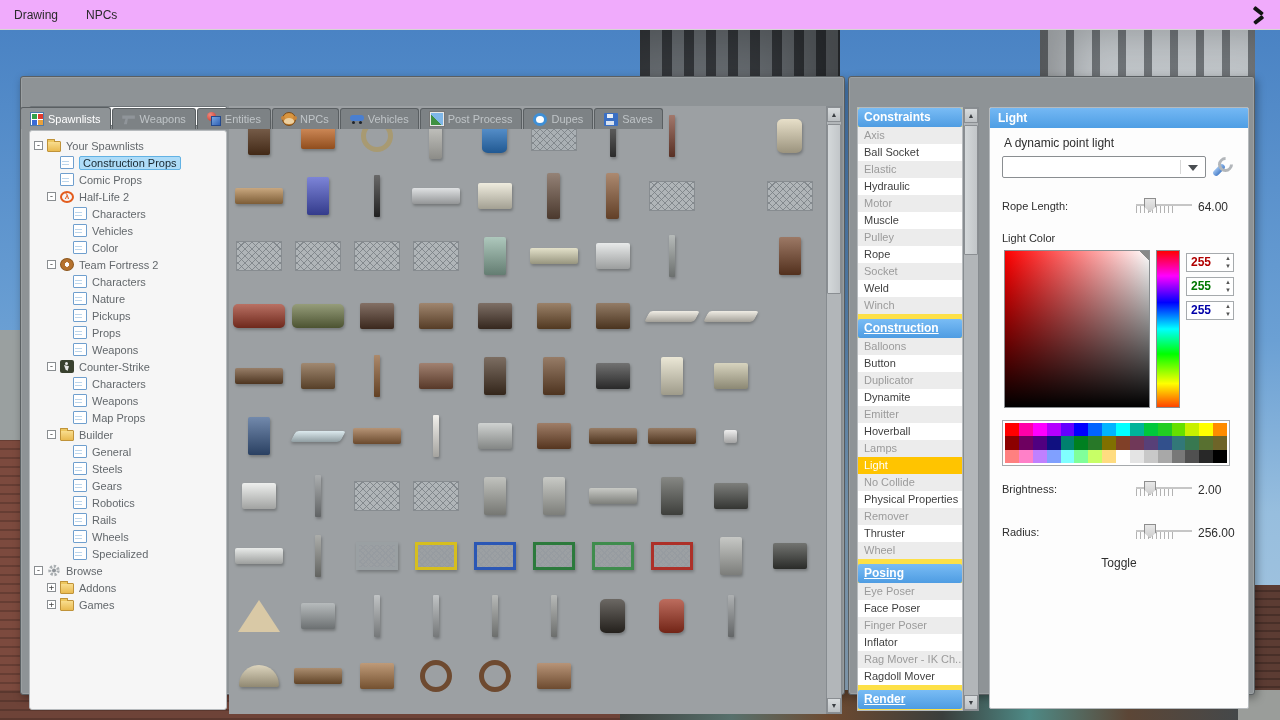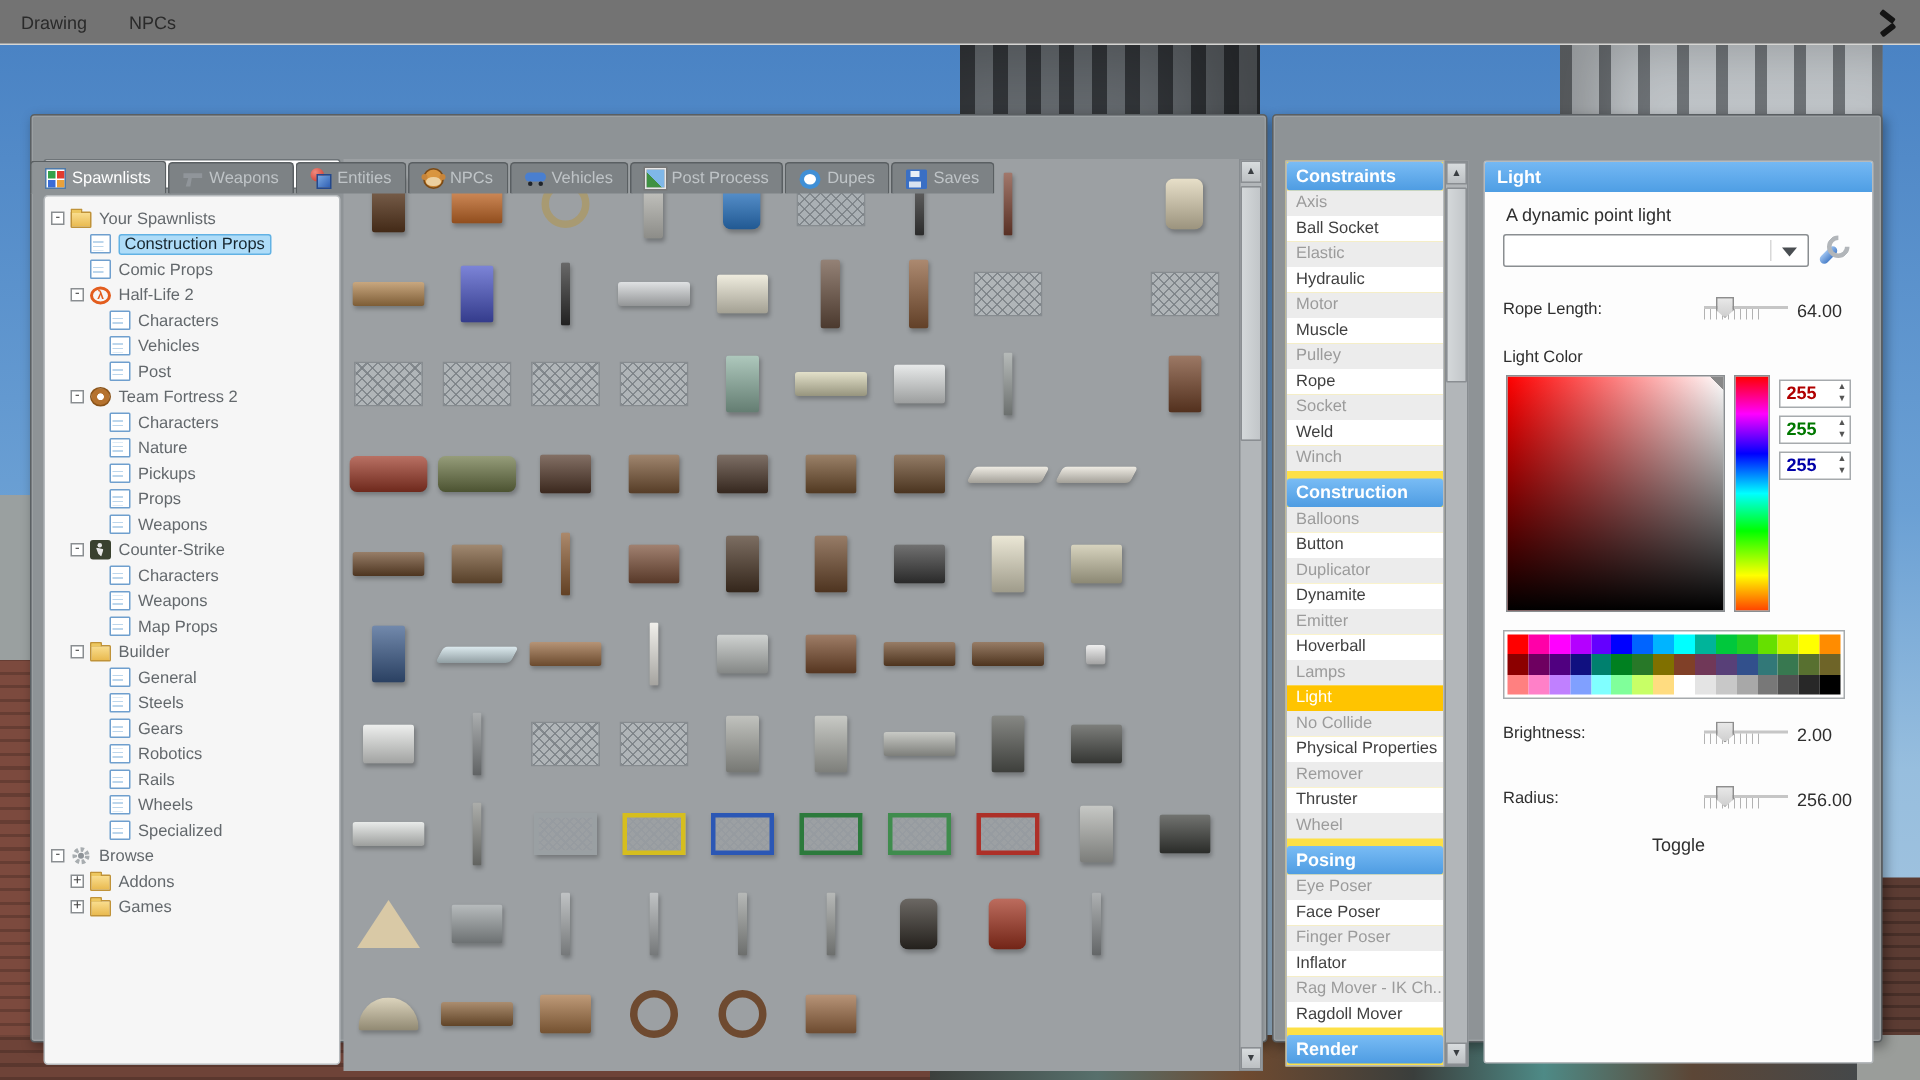--- a/index.html
+++ b/index.html
@@ -1,20 +1,20 @@
 <!DOCTYPE html>
 <html><head>
 <meta charset="utf-8">
 <style>
   * { margin:0; padding:0; box-sizing:border-box; }
   html,body { width:1280px; height:720px; overflow:hidden; background:#444; }
   .screen { position:relative; width:1280px; height:720px; font-family:"Liberation Sans",sans-serif; overflow:hidden; }
 
   
-  .menubar { position:absolute; left:0; top:0; width:1280px; height:30px; background:#737373; border-bottom:1px solid #d6d5d3; z-index:30; display:flex; align-items:flex-start; }
+  .menubar { position:absolute; left:0; top:0; width:1280px; height:30px; background:#f0abfc; border-bottom:1px solid #d6d5d3; z-index:30; display:flex; align-items:flex-start; }
   .menu-item { font-size:12px; color:#2a2a2a; padding:0 14px; height:30px; line-height:30px; }
   .chev { position:absolute; right:14px; top:7px; width:16px; height:16px; }
   .chev::before, .chev::after { content:""; position:absolute; left:3px; width:11px; height:3.5px; background:#141414; border-radius:1px; }
   .chev::before { top:2px; transform:rotate(38deg); }
   .chev::after { bottom:2px; transform:rotate(-38deg); }
 
   
   .world { position:absolute; left:0; top:30px; width:1280px; height:690px; background:linear-gradient(#4a83c4 0%, #6ba0d4 45%, #97bede 70%, #a8c6de 100%); }
   .tower-a { position:absolute; left:640px; top:0; width:200px; height:420px; background:#585d62 repeating-linear-gradient(90deg, rgba(20,22,25,.55) 0 10px, rgba(140,146,150,.25) 10px 22px); box-shadow:inset -40px 0 60px rgba(0,0,0,.35); }
   .tower-b { position:absolute; left:1040px; top:0; width:215px; height:600px; background:#b4b9bd repeating-linear-gradient(90deg, rgba(40,44,48,.5) 0 8px, rgba(215,219,222,.3) 8px 26px); box-shadow:inset 30px 0 40px rgba(0,0,0,.25); }
@@ -96,21 +96,21 @@
   .p-cage { width:42px; height:28px; border:3px solid; background-image:repeating-linear-gradient(45deg, rgba(150,155,160,.9) 0 1px, transparent 1px 4px), repeating-linear-gradient(-45deg, rgba(150,155,160,.9) 0 1px, transparent 1px 4px); background-color:transparent!important; }
 
   
   .vscroll { position:absolute; width:16px; background:#b2b6b9; border:1px solid #878c90; }
   .sarrow { position:absolute; left:0; width:14px; height:15px; background:linear-gradient(#d8dcde,#bcc0c3); border:1px solid #8a8e92; font-size:7px; color:#3a3e42; text-align:center; line-height:14px; }
   .sthumb { position:absolute; left:0; width:14px; background:linear-gradient(90deg,#d4d8da,#c2c6c9); border:1px solid #8a8e92; border-radius:1px; }
 
   
   .toollist { position:absolute; left:8px; top:30px; width:106px; height:604px; background:#fde047; border:1px solid #b6babd; overflow:hidden; font-size:11px; }
   .tcat-header { margin:0 0 0 0; height:19px; line-height:19px; padding-left:6px; background:linear-gradient(#79bcf5,#4e9ce2); color:#fff; font-weight:bold; font-size:12px; border-radius:2px; }
-  .tcat-header.gap { margin-top:5px; }
+  .tcat-header.gap { margin-top:5px;text-decoration:underline; }
   .titem { height:17px; line-height:17px; padding-left:6px; white-space:nowrap; overflow:hidden; }
   .titem.odd { background:#ececec; color:#9b9b9b; }
   .titem.even { background:#fff; color:#3f3f3f; }
   .titem.selected { background:#ffc400; color:#fff; }
 
   
   .props { position:absolute; left:140px; top:30px; width:260px; height:602px; background:#fdfdfd; border:1px solid #b6babd; border-radius:2px; overflow:hidden; }
   .props-header { height:20px; line-height:20px; padding-left:8px; background:linear-gradient(#74b8f4,#4e9ee4); color:#fff; font-weight:bold; font-size:12px; }
   .props-desc { position:absolute; left:14px; top:28px; font-size:12px; color:#2e2e2e; }
   .combo { position:absolute; left:12px; top:48px; width:204px; height:22px; background:#fff; border:1px solid #8a8e91; border-radius:2px; }
@@ -235,21 +235,21 @@
               <span class="tspace"></span>
               <span class="tspace"></span>
               <span class="tico page"></span>
               <span>Vehicles</span>
             </div>
             <div class="trow">
               <span class="tspace"></span>
               <span class="tspace"></span>
               <span class="tspace"></span>
               <span class="tico page"></span>
-              <span>Post</span>
+              <span>Color</span>
             </div>
             <div class="trow">
               <span class="tspace"></span>
               <span class="texp">-</span>
               <span class="tico tf2"></span>
               <span>Team Fortress 2</span>
             </div>
             <div class="trow">
               <span class="tspace"></span>
               <span class="tspace"></span>

